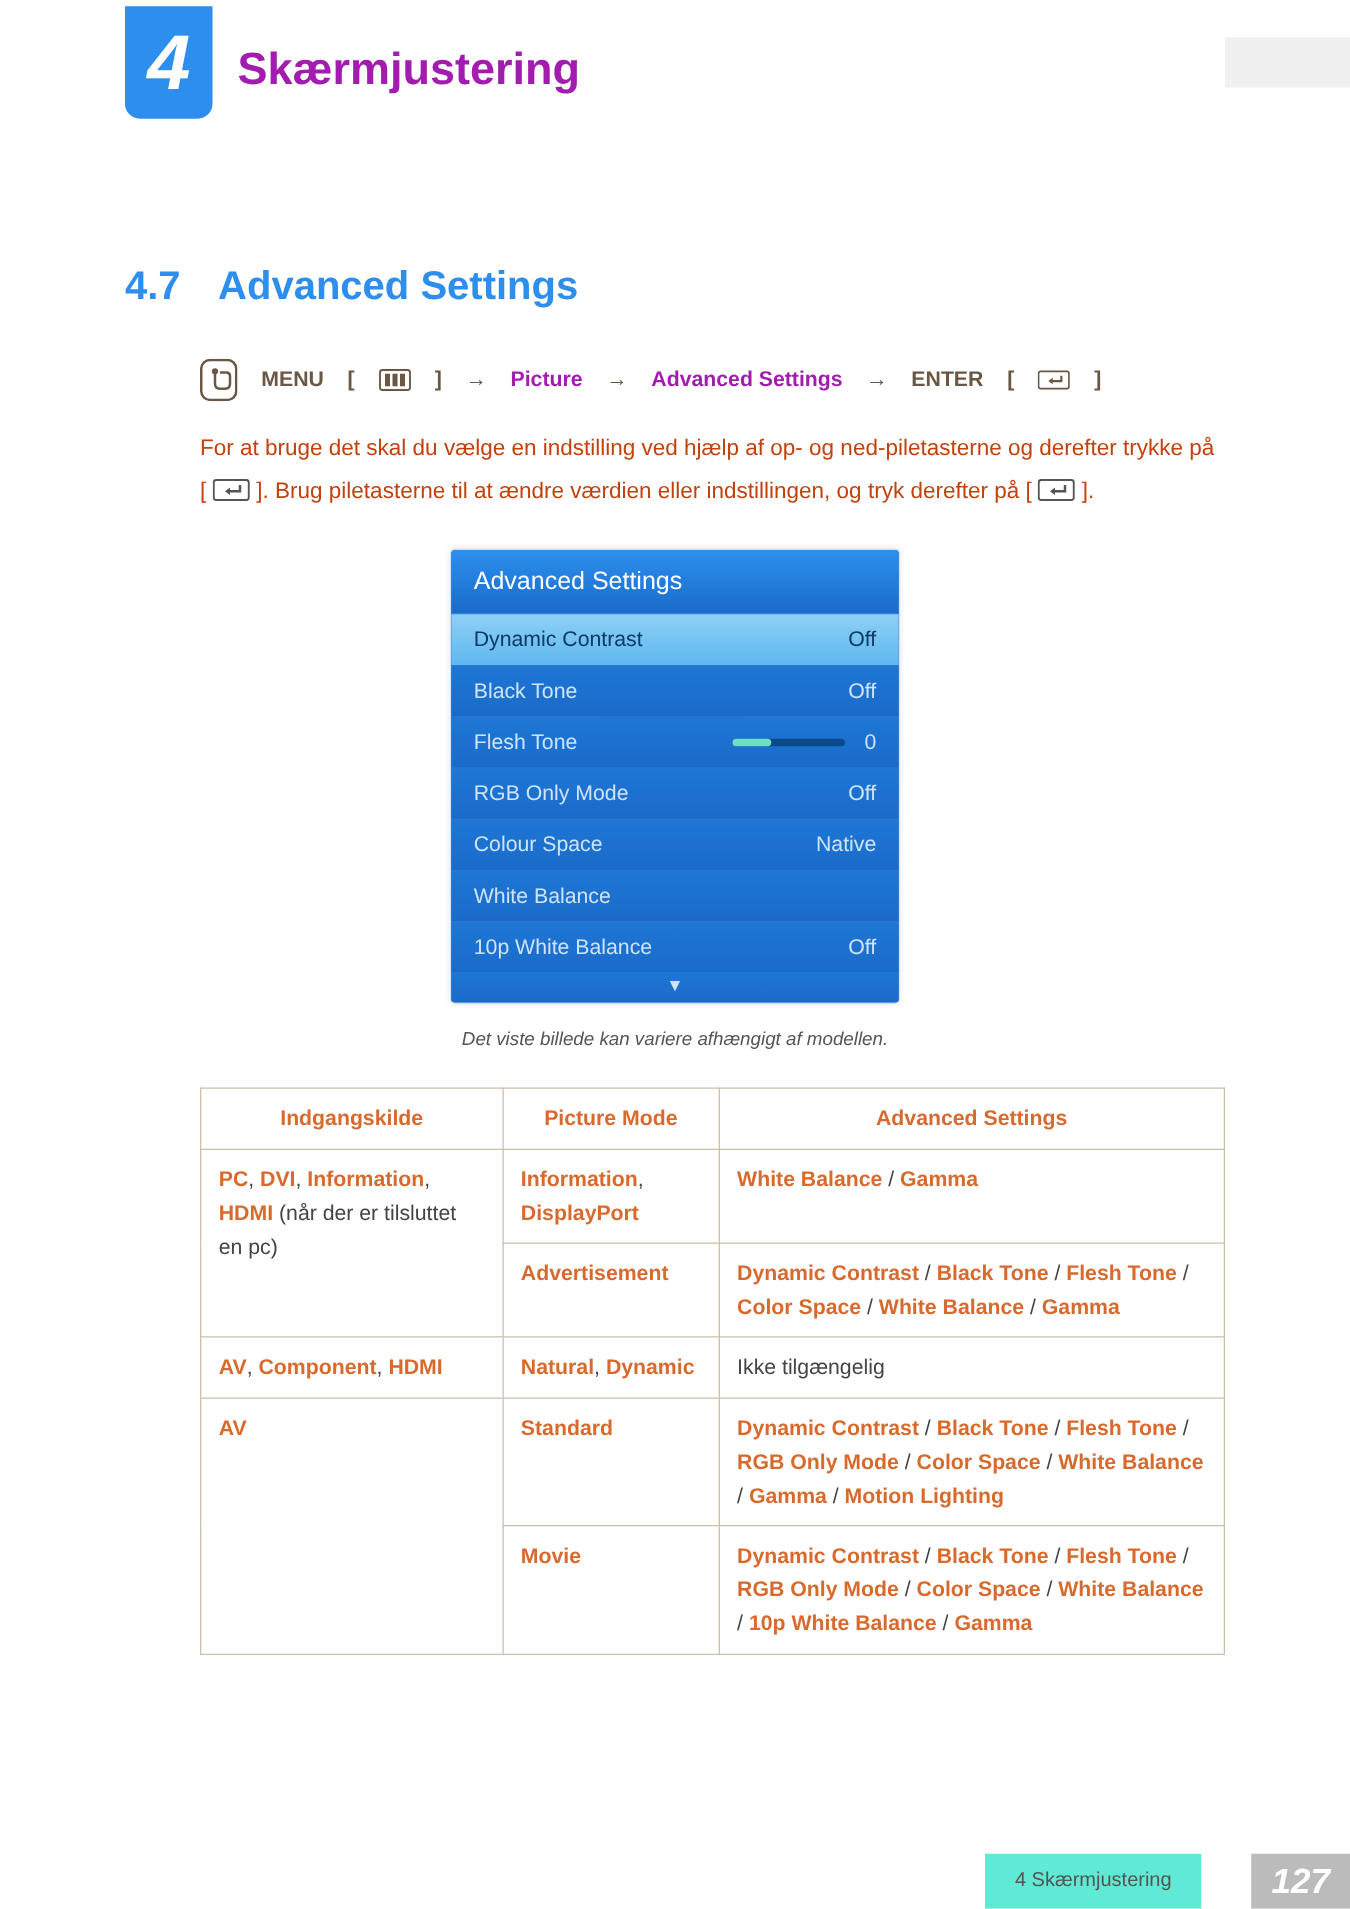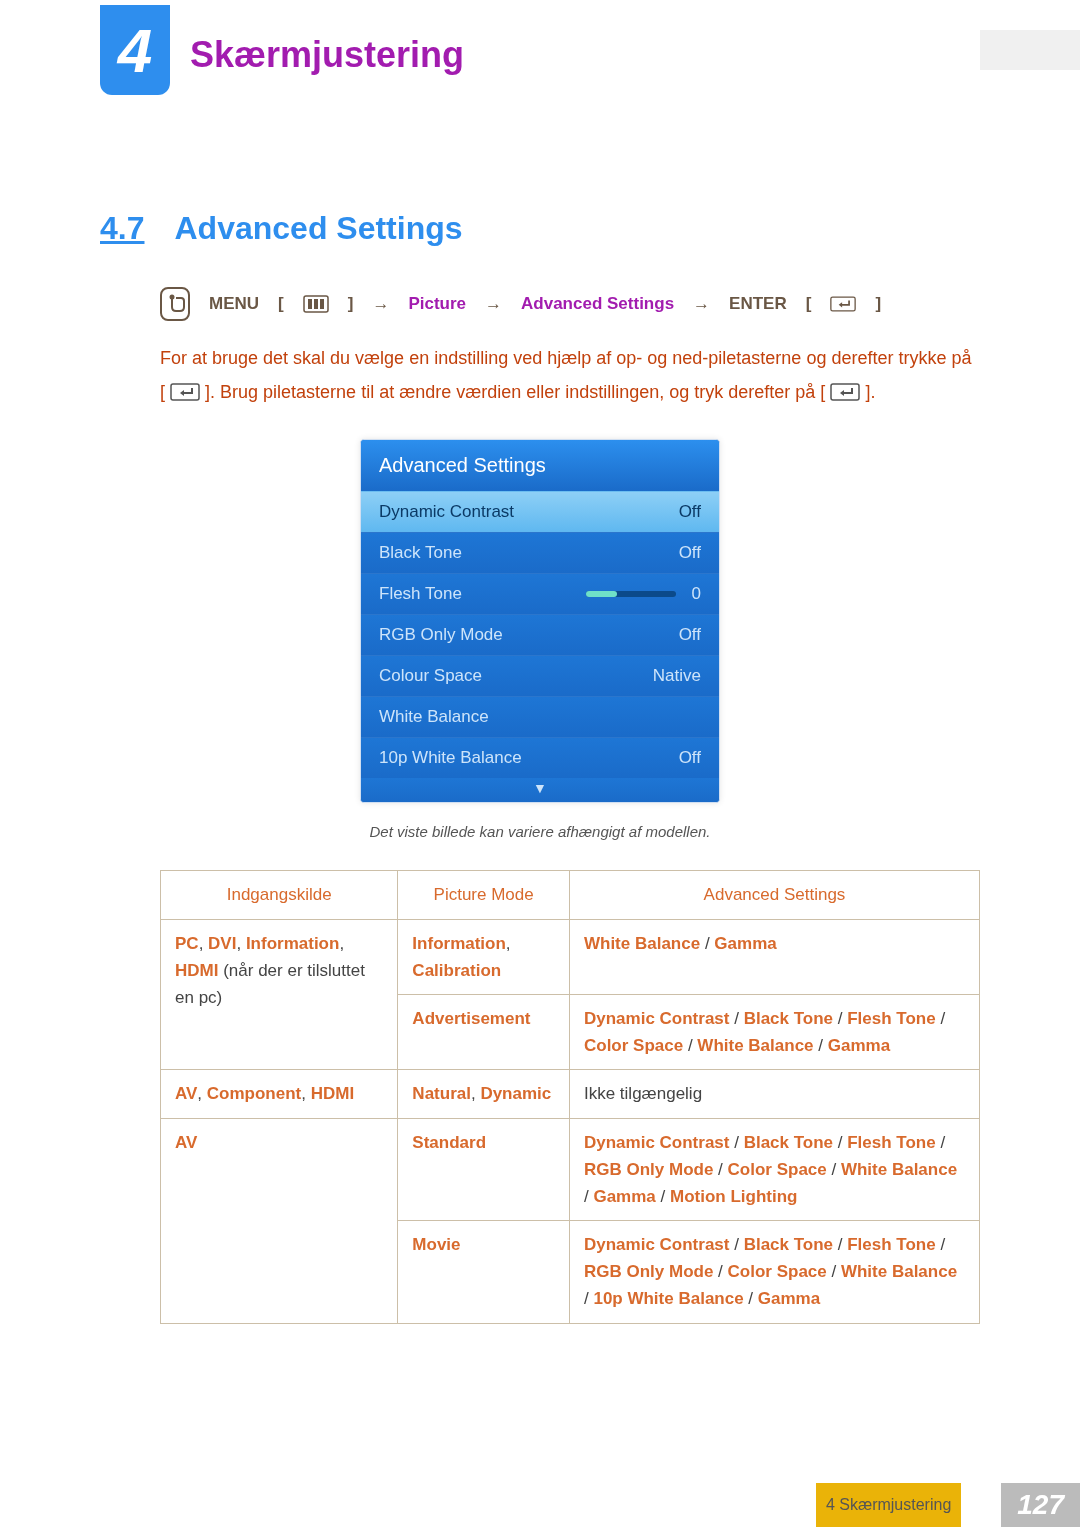--- a/index.html
+++ b/index.html
@@ -54,21 +54,21 @@
   }
   .content {
     padding: 60px 100px 0 100px;
   }
   .section-title {
     color: #2e8eee;
     font-size: 32px;
     font-weight: bold;
     margin: 40px 0 40px 0;
   }
-  .section-title .num { margin-right: 30px; text-decoration: underline; }
+  .section-title .num { margin-right: 30px; }
   .nav-path {
     display: flex;
     align-items: center;
     gap: 19px;
     font-size: 17px;
     font-weight: bold;
     margin: 0 0 20px 0;
     padding-left: 60px;
   }
   .nav-path .icon {
@@ -159,40 +159,40 @@
     width: calc(100% - 60px);
   }
   table.modes th, table.modes td {
     border: 1px solid #ccbfa8;
     padding: 10px 14px;
     text-align: left;
     vertical-align: top;
     line-height: 1.6;
   }
   table.modes th {
-    font-weight: normal;
+    font-weight: bold;
     color: #d86a2d;
     text-align: center;
   }
   .orange { color: #d86a2d; font-weight: bold; }
   .plain { color: #444; font-weight: normal; }
   .sep { color: #444; font-weight: normal; }
   
   .footer {
     position: absolute;
     bottom: 0;
     right: 0;
     display: flex;
     align-items: stretch;
   }
   .footer-text {
-    background: #eab308;
+    background: #5eead4;
     color: #555;
     font-size: 16px;
-    padding: 10px 10px;
+    padding: 10px 24px;
     display: flex;
     align-items: center;
   }
   .footer-page {
     background: #bbb;
     color: #fff;
     font-size: 28px;
     font-weight: bold;
     font-style: italic;
     padding: 6px 16px;
@@ -320,21 +320,21 @@
       <tr>
         <td rowspan="2">
           <span class="orange">PC</span><span class="plain">, </span>
           <span class="orange">DVI</span><span class="plain">, </span>
           <span class="orange">Information</span><span class="plain">, </span>
           <span class="orange">HDMI</span>
           <span class="plain"> </span><span class="plain">(når der er tilsluttet en pc)</span>
         </td>
         <td>
           <span class="orange">Information</span><span class="plain">, </span>
-          <span class="orange">Calibration</span>
+          <span class="orange">DisplayPort</span>
         </td>
         <td>
           <span class="orange">White Balance</span><span class="sep"> / </span>
           <span class="orange">Gamma</span>
         </td>
       </tr>
       <tr>
         <td>
           <span class="orange">Advertisement</span>
         </td>

